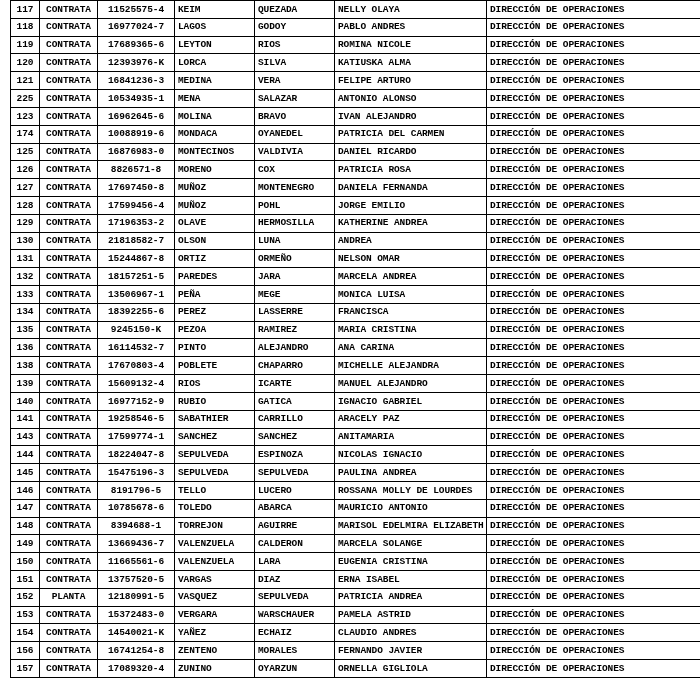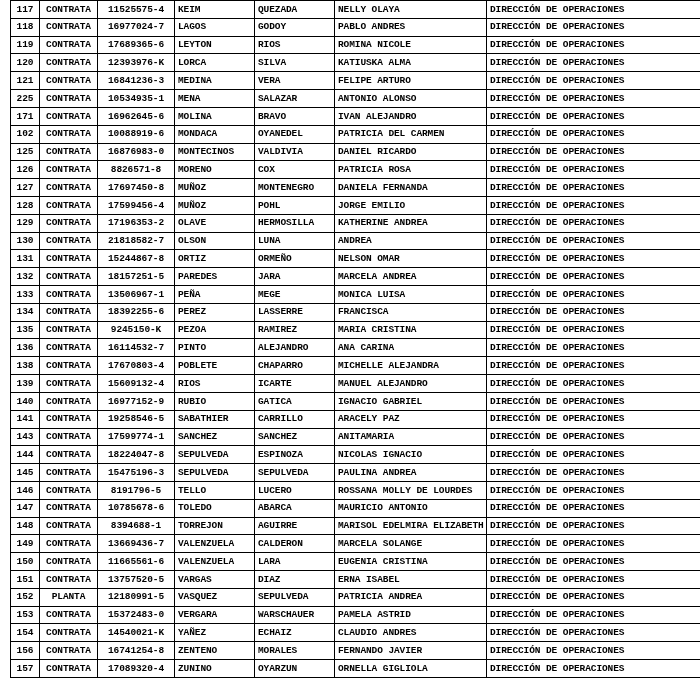--- a/index.html
+++ b/index.html
@@ -100,30 +100,30 @@
         <tr>
     <td class="c-center">225</td>
     <td class="c-center">CONTRATA</td>
     <td class="c-center">10534935-1</td>
     <td class="c-left">MENA</td>
     <td class="c-left">SALAZAR</td>
     <td class="c-left">ANTONIO ALONSO</td>
     <td class="c-left">DIRECCIÓN DE OPERACIONES</td>
   </tr>
         <tr>
-    <td class="c-center">171</td>
+    <td class="c-center">123</td>
     <td class="c-center">CONTRATA</td>
     <td class="c-center">16962645-6</td>
     <td class="c-left">MOLINA</td>
     <td class="c-left">BRAVO</td>
     <td class="c-left">IVAN ALEJANDRO</td>
     <td class="c-left">DIRECCIÓN DE OPERACIONES</td>
   </tr>
         <tr>
-    <td class="c-center">102</td>
+    <td class="c-center">174</td>
     <td class="c-center">CONTRATA</td>
     <td class="c-center">10088919-6</td>
     <td class="c-left">MONDACA</td>
     <td class="c-left">OYANEDEL</td>
     <td class="c-left">PATRICIA DEL CARMEN</td>
     <td class="c-left">DIRECCIÓN DE OPERACIONES</td>
   </tr>
         <tr>
     <td class="c-center">125</td>
     <td class="c-center">CONTRATA</td>

